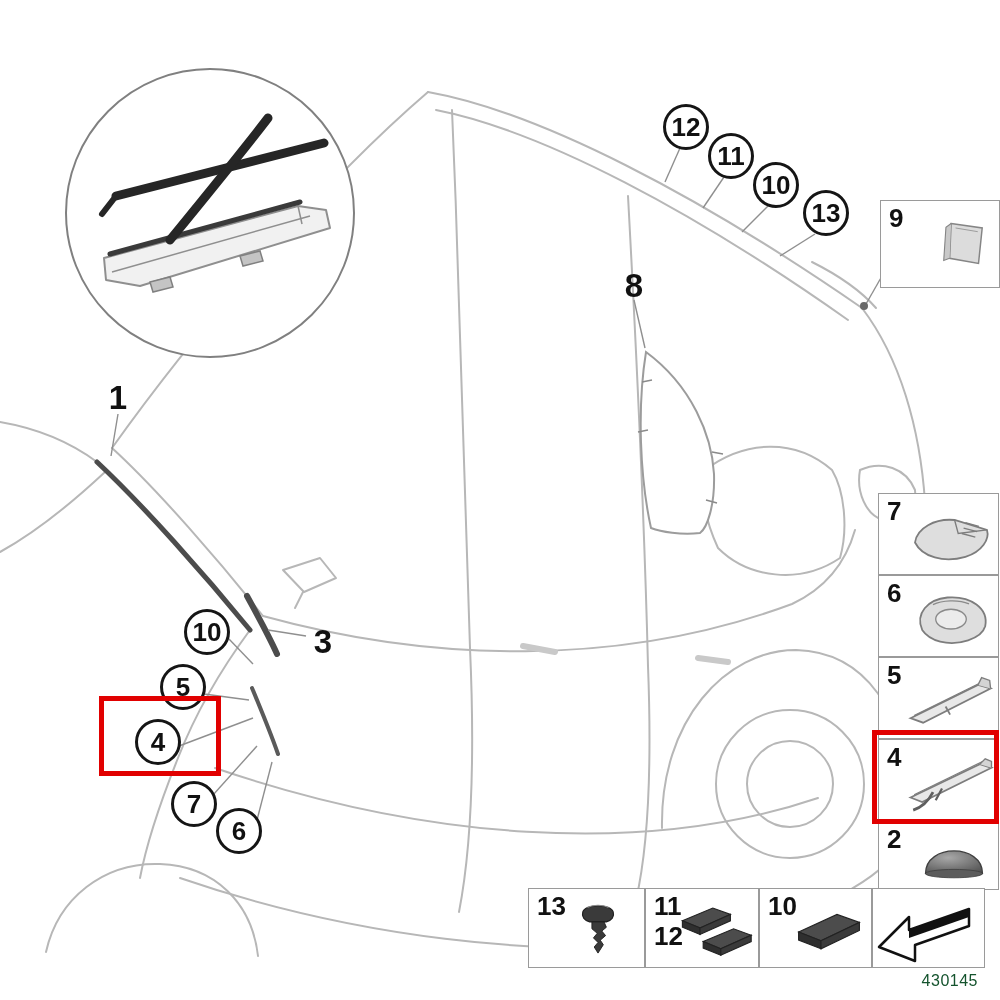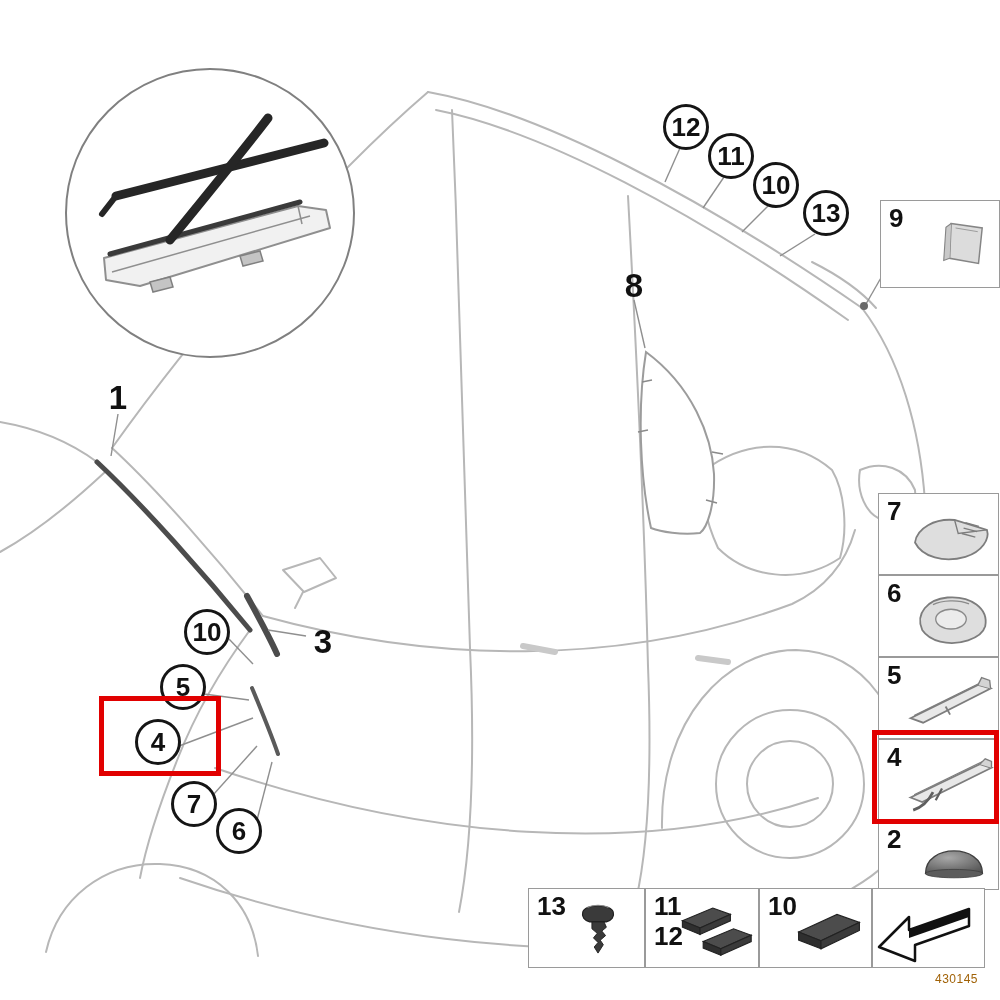--- a/index.html
+++ b/index.html
@@ -30,21 +30,21 @@
   }
   .box-label .stack{display:block;}
   .box-icon{position:absolute;right:2px;bottom:2px;}
   .box-icon.center{right:8px;bottom:2px;}
   
   .hl{
     position:absolute;box-sizing:border-box;border:5px solid #e10000;
     background:transparent;z-index:7;
   }
   .part-code{
-    position:absolute;right:22px;top:972px;font-size:12px;color:#a16207;
+    position:absolute;right:22px;top:972px;font-size:16px;color:#14532d;
     letter-spacing:0.5px;z-index:6;
   }
 </style>
 </head>
 <body>
 
 <div class="stage">
 
   <svg class="scene" viewBox="0 0 1000 1000">
 

